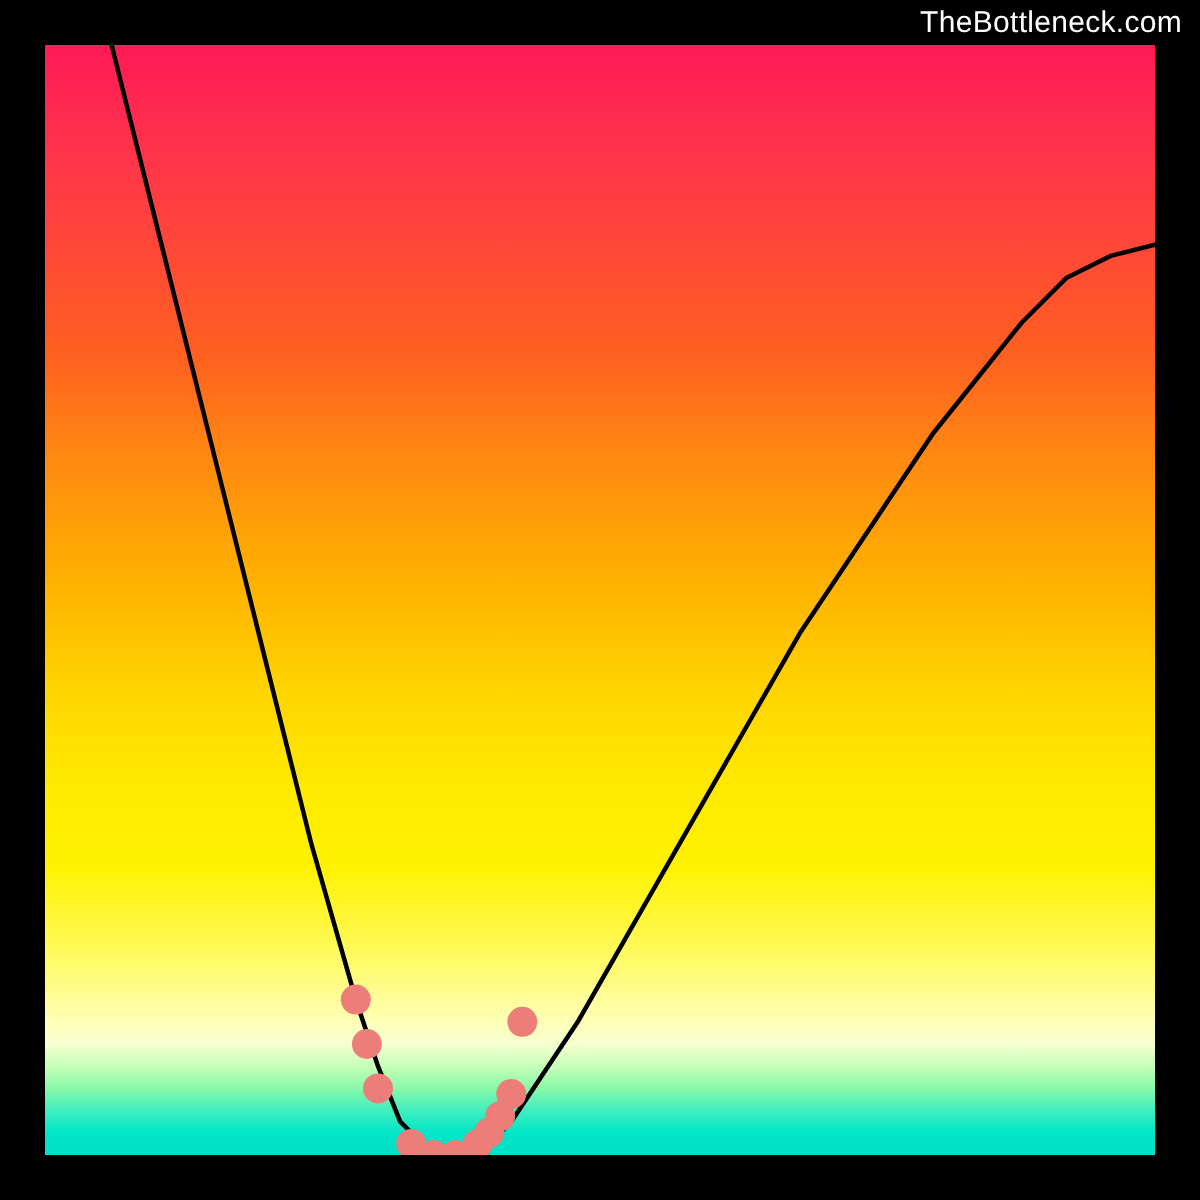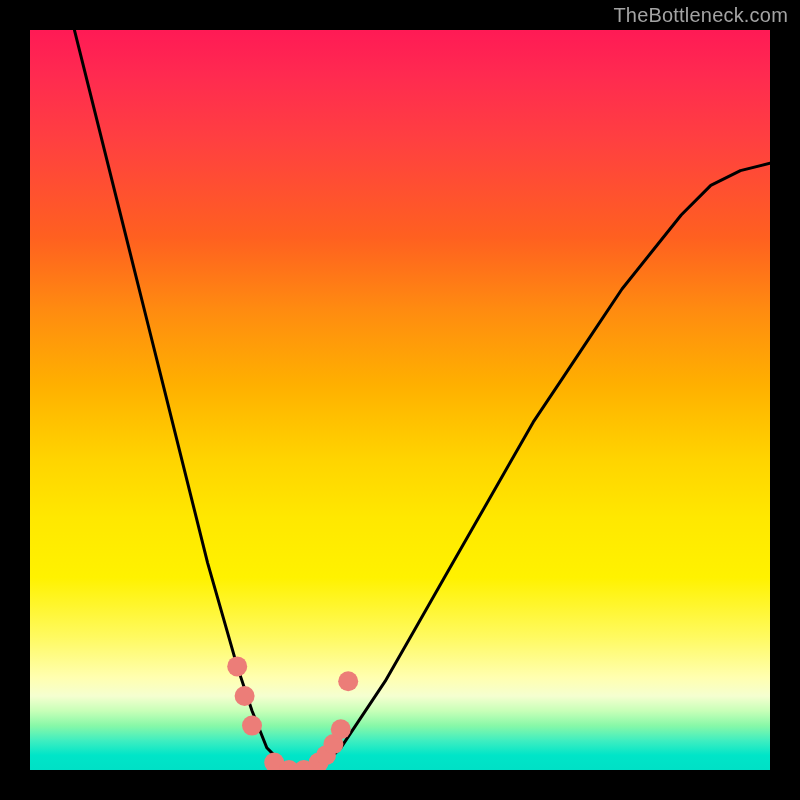--- a/index.html
+++ b/index.html
@@ -58,21 +58,21 @@
     position: absolute;
     top: 0;
     left: 0;
     width: 100%;
     height: 100%;
   }
   .watermark {
     position: absolute;
     top: 4px;
     right: 12px;
-    color: #a3a3a3;
+    color: #ffffff;
     font-size: 20px;
     font-weight: 400;
     letter-spacing: 0.2px;
   }
 </style>
 </head>
 <body>
 
 <div class="frame">
   <div class="watermark">TheBottleneck.com</div>

